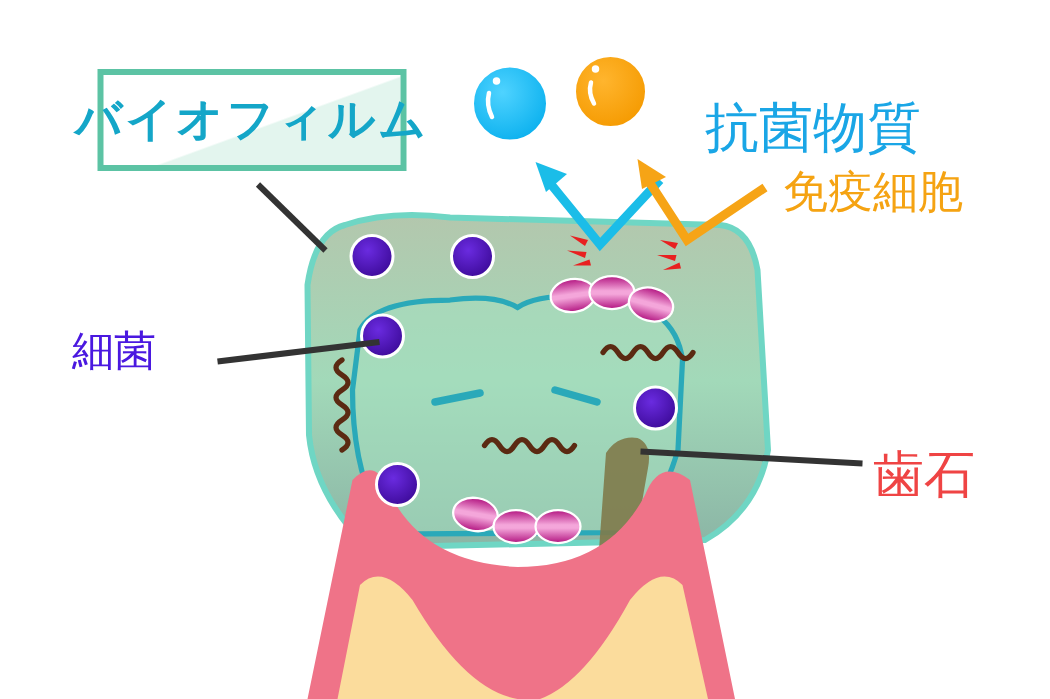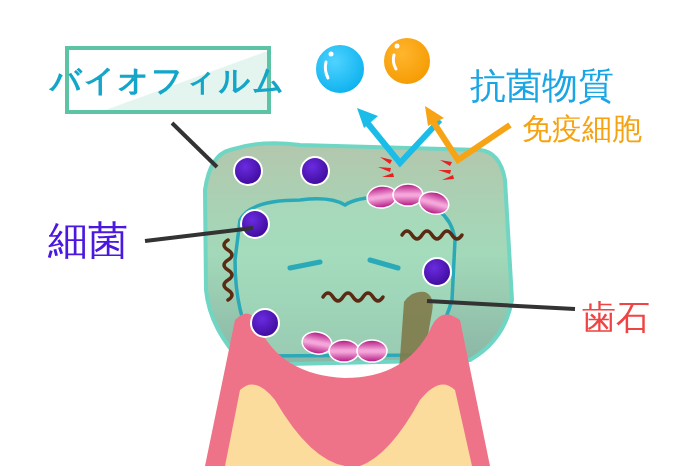--- a/index.html
+++ b/index.html
@@ -4,21 +4,21 @@
 <style>
   html,body{margin:0;padding:0;background:#ffffff;}
   body{width:700px;height:466px;position:relative;overflow:hidden;font-family:"DejaVu Sans",sans-serif;}
   svg{position:absolute;left:0;top:0;}
   .lbl{position:absolute;white-space:nowrap;font-weight:normal;line-height:1;}
   #lbl-biofilm{left:51px;top:46px;width:206px;height:68px;border:4px solid #5cc3a4;box-sizing:border-box;
     background:linear-gradient(160deg,#ffffff 0%,#ffffff 55%,#e3f5ee 56%,#e3f5ee 100%);
     display:flex;align-items:center;justify-content:center;color:#14a6c8;font-size:31px;font-weight:bold;letter-spacing:2px;margin-left:14px;}
   #lbl-antibacterial{left:470px;top:68px;color:#1aa6e6;font-size:36px;}
   #lbl-immune{left:522px;top:114px;color:#f5a312;font-size:30px;}
-  #lbl-bacteria{left:48px;top:220px;color:#4a18e0;font-size:40px;}
+  #lbl-bacteria{left:48px;top:220px;color:#4a18e0;font-size:28px;}
   #lbl-tartar{left:582px;top:300px;color:#ef4444;font-size:34px;}
 </style>
 </head>
 <body>
 
 <svg width="700" height="466" viewBox="0 0 700 466">
   <defs>
     <linearGradient id="filmGrad" x1="0" y1="0" x2="0" y2="1">
       <stop offset="0" stop-color="#b3c7ad"></stop>
       <stop offset="0.5" stop-color="#a2d9b9"></stop>

